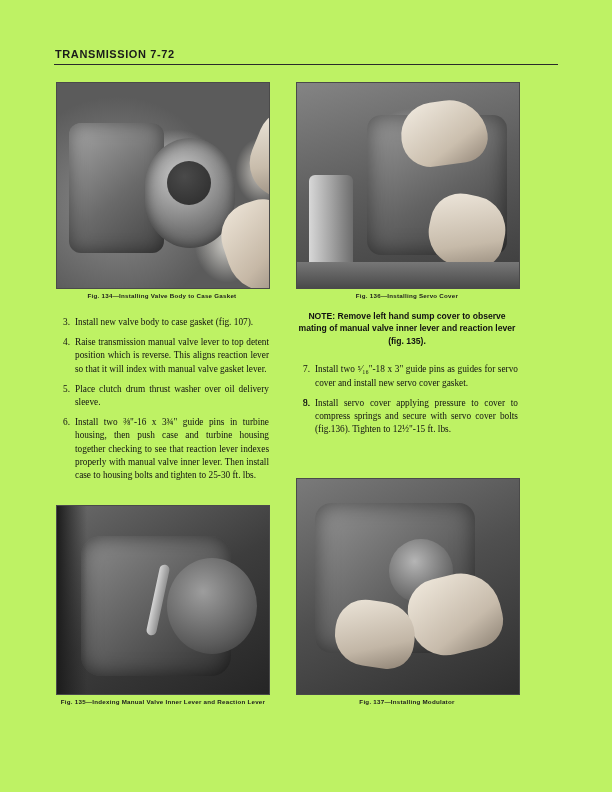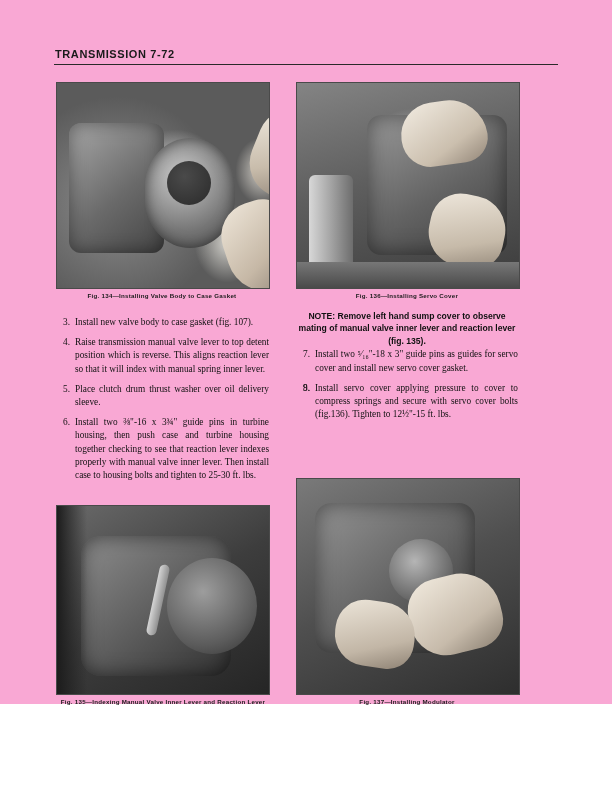--- a/index.html
+++ b/index.html
@@ -6,22 +6,22 @@
   body{
     width:612px;height:792px;
     background:#ffffff;
     font-family:"Liberation Serif", serif;
     color:#000;
     position:relative;
     overflow:hidden;
   }
   .page{
     position:absolute;
-    left:0;top:0;width:612px;height:704px;
-    background:#f9a8d4;
+    left:0;top:0;width:612px;height:792px;
+    background:#bef264;
   }
   
   .header{
     position:absolute;
     left:55px; top:48px;
     font-family:"Liberation Sans", sans-serif;
     font-weight:bold;
     font-size:11px;
     letter-spacing:0.6px;
     color:#1a1a1a;
@@ -70,21 +70,21 @@
     width:14px;
     text-align:right;
     font-size:9.3px;
   }
   .note{
     font-family:"Liberation Sans", sans-serif;
     font-weight:bold;
     font-size:8.6px;
     line-height:1.45;
     text-align:center;
-    margin-bottom:1px;
+    margin-bottom:16px;
     color:#111;
   }
 
   
   .ph-inner{position:absolute;inset:0;}
 
   .p134 .ph-inner{
     background:
       radial-gradient(ellipse 60px 45px at 118px 78px, rgba(255,255,255,.55), rgba(255,255,255,0) 70%),
       radial-gradient(ellipse 45px 55px at 170px 160px, rgba(250,248,240,.75), rgba(250,248,240,0) 72%),
@@ -176,21 +176,21 @@
   </div>
   <div class="cap" style="left:296px;top:292px;width:222px;">Fig. 136—Installing Servo Cover</div>
 
   <div class="col" style="left:56px;top:316px;width:213px;">
     <div class="item">
       <span class="num">3.</span>
       <span>Install new valve body to case gasket (fig. 107).</span>
     </div>
     <div class="item">
       <span class="num">4.</span>
-      <span>Raise transmission manual valve lever to top detent position which is reverse. This aligns reaction lever so that it will index with manual spring inner lever.</span>
+      <span>Raise transmission manual valve lever to top detent position which is reverse. This aligns reaction lever so that it will index with manual valve gasket lever.</span>
     </div>
     <div class="item">
       <span class="num">5.</span>
       <span>Place clutch drum thrust washer over oil delivery sleeve.</span>
     </div>
     <div class="item">
       <span class="num">6.</span>
       <span>Install two ⅜"-16 x 3¾" guide pins in turbine housing, then push case and turbine housing together checking to see that reaction lever indexes properly with manual valve inner lever. Then install case to housing bolts and tighten to 25-30 ft. lbs.</span>
     </div>
   </div>

